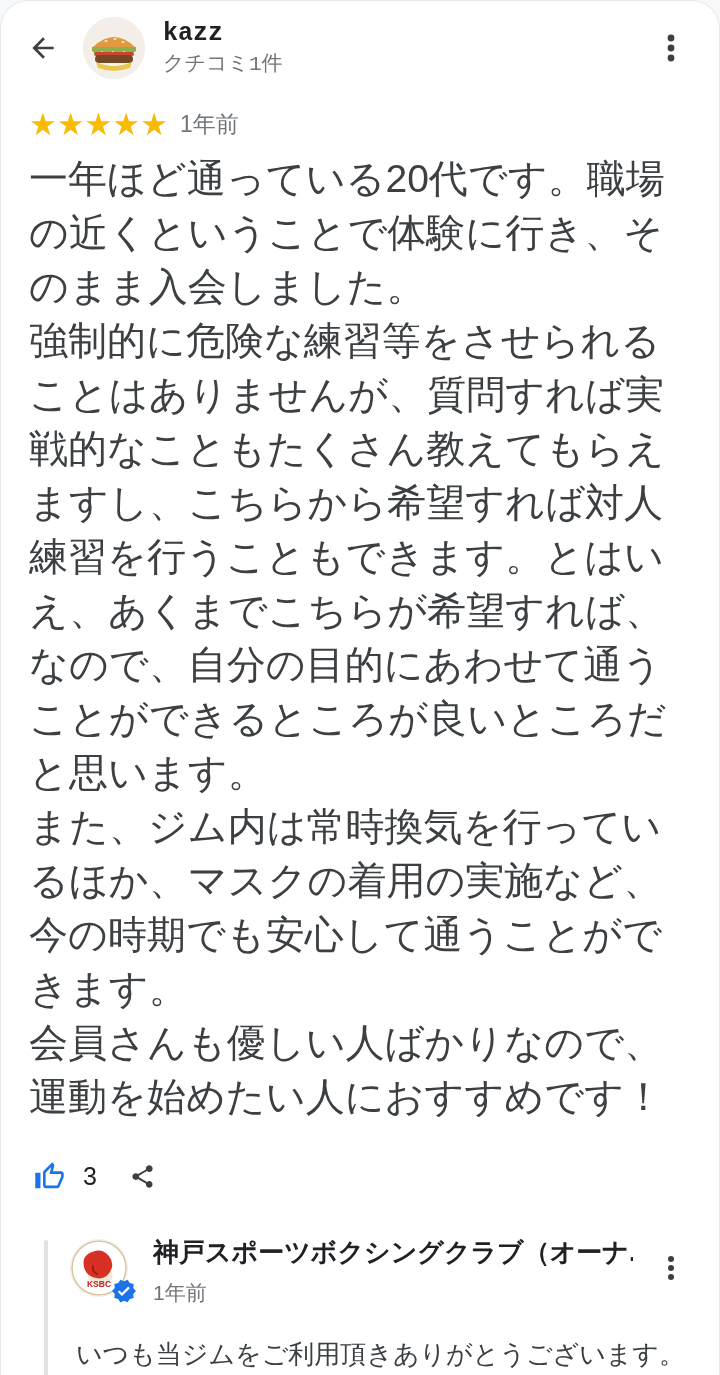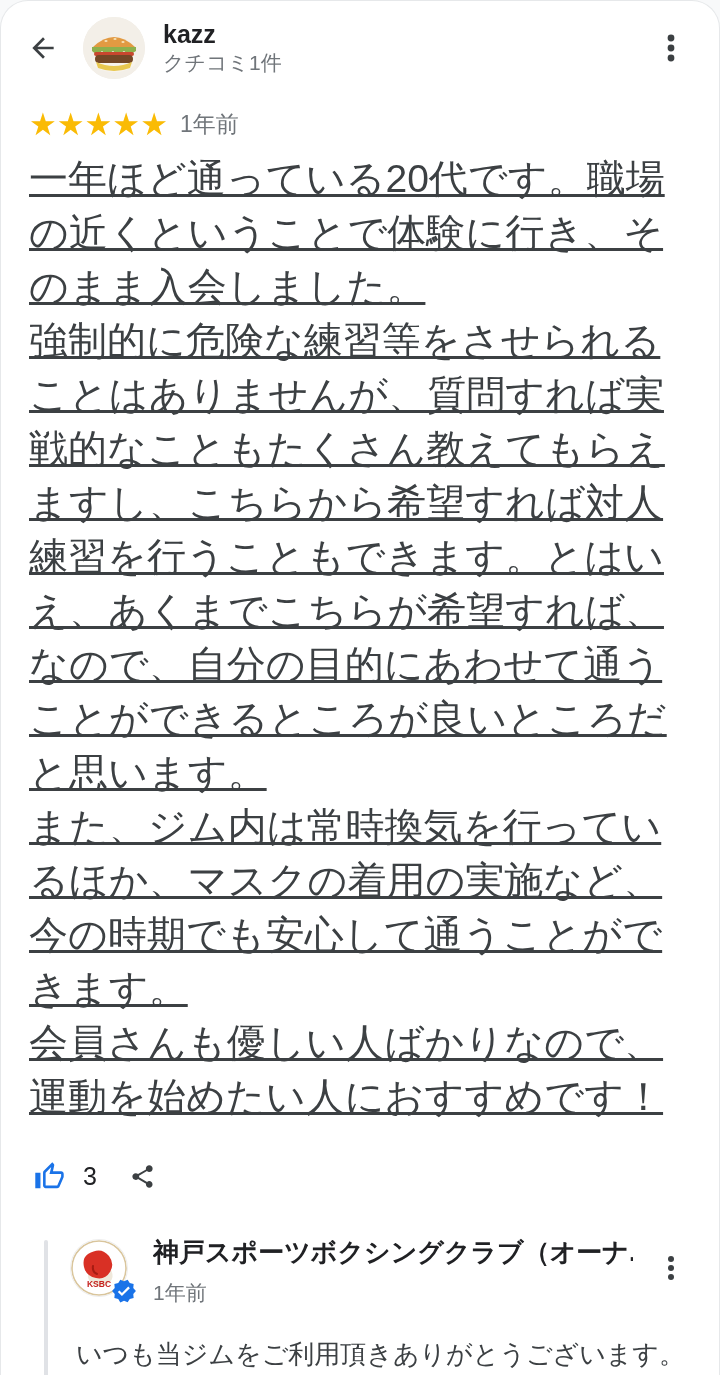--- a/index.html
+++ b/index.html
@@ -23,39 +23,39 @@
   .icon-btn {
     width:44px; height:44px; border:none; background:transparent;
     display:flex; align-items:center; justify-content:center; cursor:pointer;
     flex:0 0 auto;
   }
   .back-btn { margin-left:-6px; }
   .avatar {
     width:62px; height:62px; border-radius:50%; overflow:hidden;
     margin-left:18px; flex:0 0 auto; background:#f1ede6;
   }
-  .who { margin-left:18px; min-width:0; }
+  .who { margin-left:18px; min-width:0;font-family:Liberation Mono, monospace; }
   .who .name { font-size:25px; font-weight:700; color:var(--c-text_dark,#202124); line-height:1.2; }
   .who .meta { font-size:21px; color:var(--c-text_secondary,#70757a); }
   .kebab-btn { margin-left:auto; margin-right:26px; }
   .kebab-dots circle { fill:var(--c-icon_dark,#3c4043); }
   
   .rating-row { display:flex; align-items:center; margin:30px 0 0 28px; }
   .stars {
     font-size:31px; line-height:1; letter-spacing:0px;
     color:var(--c-star,#fabb05);
   }
   .review-age { font-size:23px; color:var(--c-text_secondary,#70757a); margin-left:12px; }
   
   .review-body {
     margin:12px 28px 0 28px; width:664px;
     font-size:39px; line-height:54px;
     color:var(--c-text_body,#3c4043);
     white-space:pre-line;
-    word-break:normal; line-break:strict;text-decoration:underline;
+    word-break:normal; line-break:strict;
   }
   
   .actions { display:flex; align-items:center; margin:30px 0 0 33px; }
   .like-btn { display:flex; align-items:center; border:none; background:transparent; cursor:pointer; }
   .like-count { font-size:25px; color:var(--c-text_dark,#202124); margin-left:18px; }
   .share-btn { margin-left:24px; }
   
   .reply { position:relative; margin-top:38px; padding-bottom:160px; }
   .reply-rail {
     position:absolute; left:43px; top:4px; bottom:0; width:4px;

